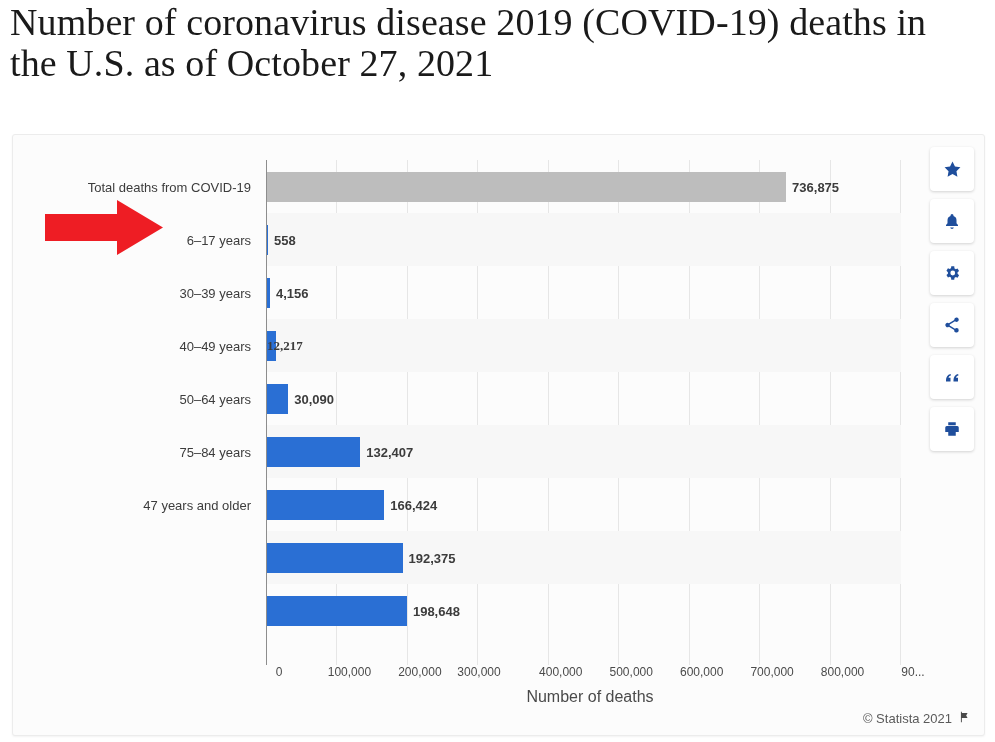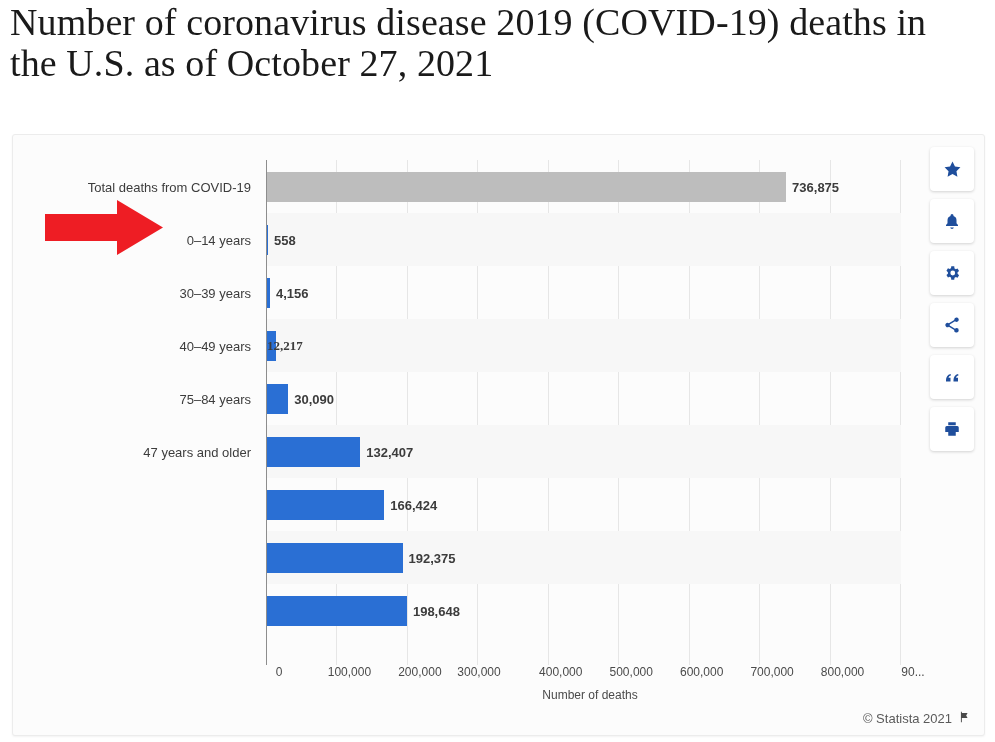--- a/index.html
+++ b/index.html
@@ -136,21 +136,21 @@
     color: #4a4a4a;
     transform: translateX(-50%);
     white-space: nowrap;
   }
   .xtitle {
     position: absolute;
     left: 253px;
     top: 553px;
     width: 648px;
     text-align: center;
-    font-size: 12px;
+    font-size: 16px;
     color: #4a4a4a;
   }
   
   .toolbar {
     position: absolute;
     right: 10px;
     top: 12px;
     width: 44px;
   }
   .tool-btn {
@@ -194,27 +194,30 @@
 
   <div class="page-title">Number of coronavirus disease 2019 (COVID-19) deaths in the U.S. as of October 27, 2021</div>
 
   <div class="card">
 
     <div class="cat-labels" id="cat-labels">
         <div class="cat-row">
           <div class="cat-label">Total deaths from COVID-19</div>
         </div>
         <div class="cat-row">
-          <div class="cat-label">0–14 years</div>
+          <div class="cat-label">6–17 years</div>
         </div>
         <div class="cat-row">
           <div class="cat-label">30–39 years</div>
         </div>
         <div class="cat-row">
           <div class="cat-label">40–49 years</div>
+        </div>
+        <div class="cat-row">
+          <div class="cat-label">50–64 years</div>
         </div>
         <div class="cat-row">
           <div class="cat-label">75–84 years</div>
         </div>
         <div class="cat-row">
           <div class="cat-label">47 years and older</div>
         </div>
       </div>
 
     <div class="chart-area">

